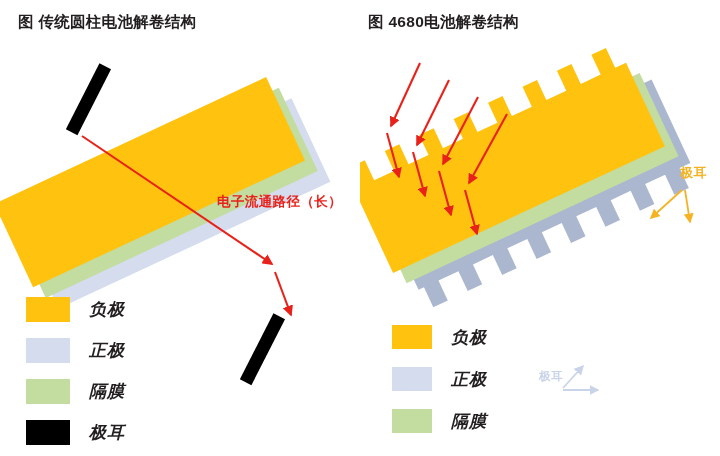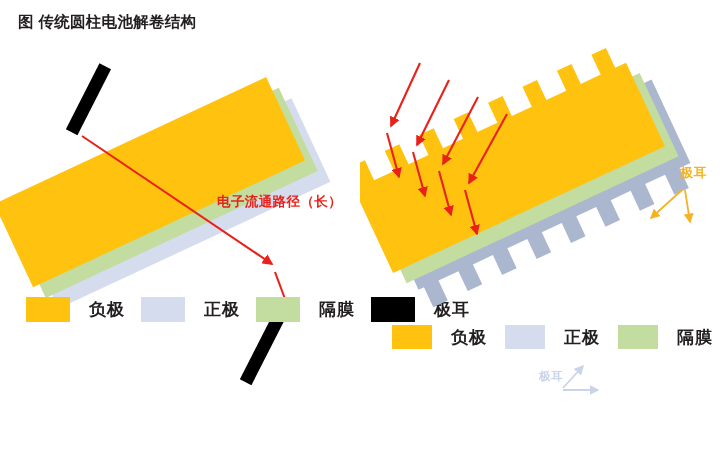--- a/index.html
+++ b/index.html
@@ -42,21 +42,22 @@
     top: 0;
     width: 360px;
     height: 456px;
   }
   .stage svg { display: block; }
 
   
   .legend {
     position: absolute;
     display: flex;
-    flex-direction: row;
+    flex-direction: column;
+    font-style: italic;
   }
   #legend-left  { left: 26px; top: 297px; gap: 16px; }
   #legend-right { left: 32px; top: 325px; gap: 18px; }
 
   .legend-row {
     display: flex;
     align-items: center;
   }
   .legend-swatch {
     width: 44px;
@@ -160,20 +161,21 @@
     </div>
     <div class="legend-row">
       <span class="legend-swatch" style="background:#000000"></span>
       <span class="legend-label">极耳</span>
     </div>
   </div>
 </div>
 
 <div class="panel" id="panel-right">
 
+  <div class="panel-title" id="title-right">图 4680电池解卷结构</div>
 
   <div class="stage">
     <svg width="360" height="456" viewBox="0 0 360 456" xmlns="http://www.w3.org/2000/svg">
       <defs>
 
         <path id="comb-sheet" d="M0,22 L0,114 L300,114 L300,22
                  L288,22 L288,0 L272,0 L272,22
                  L250,22 L250,0 L234,0 L234,22
                  L212,22 L212,0 L196,0 L196,22
                  L174,22 L174,0 L158,0 L158,22

